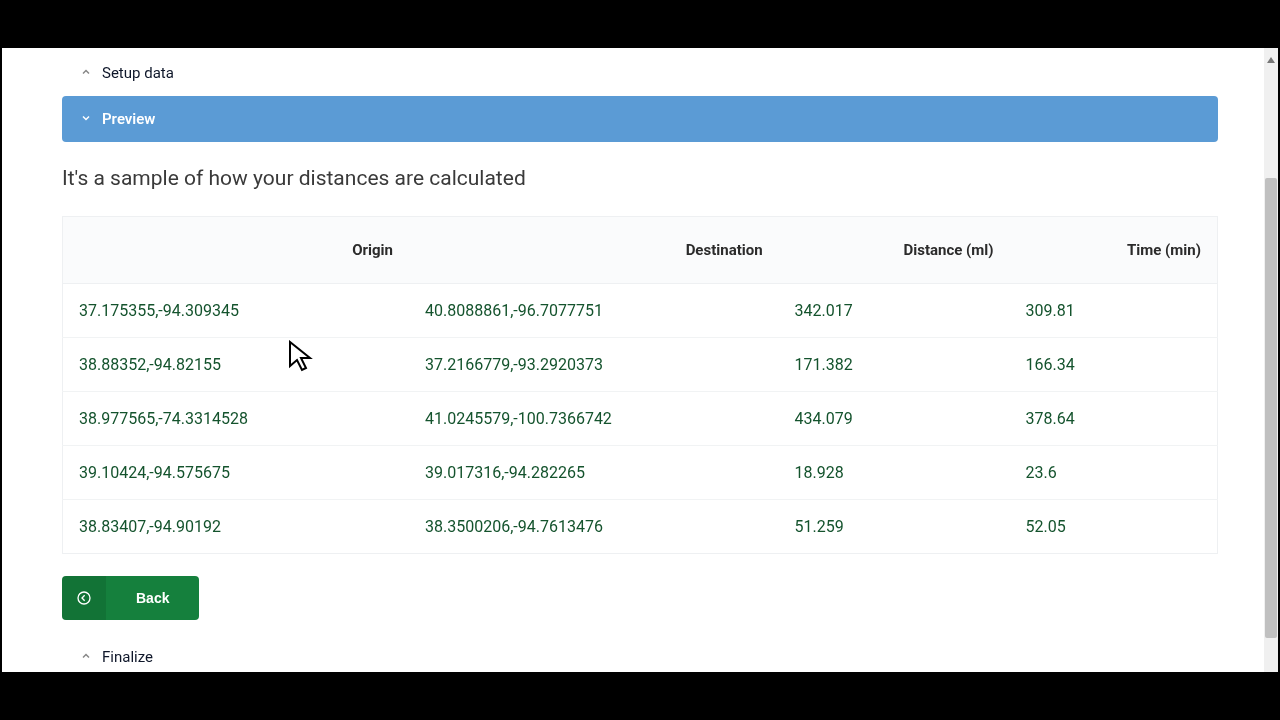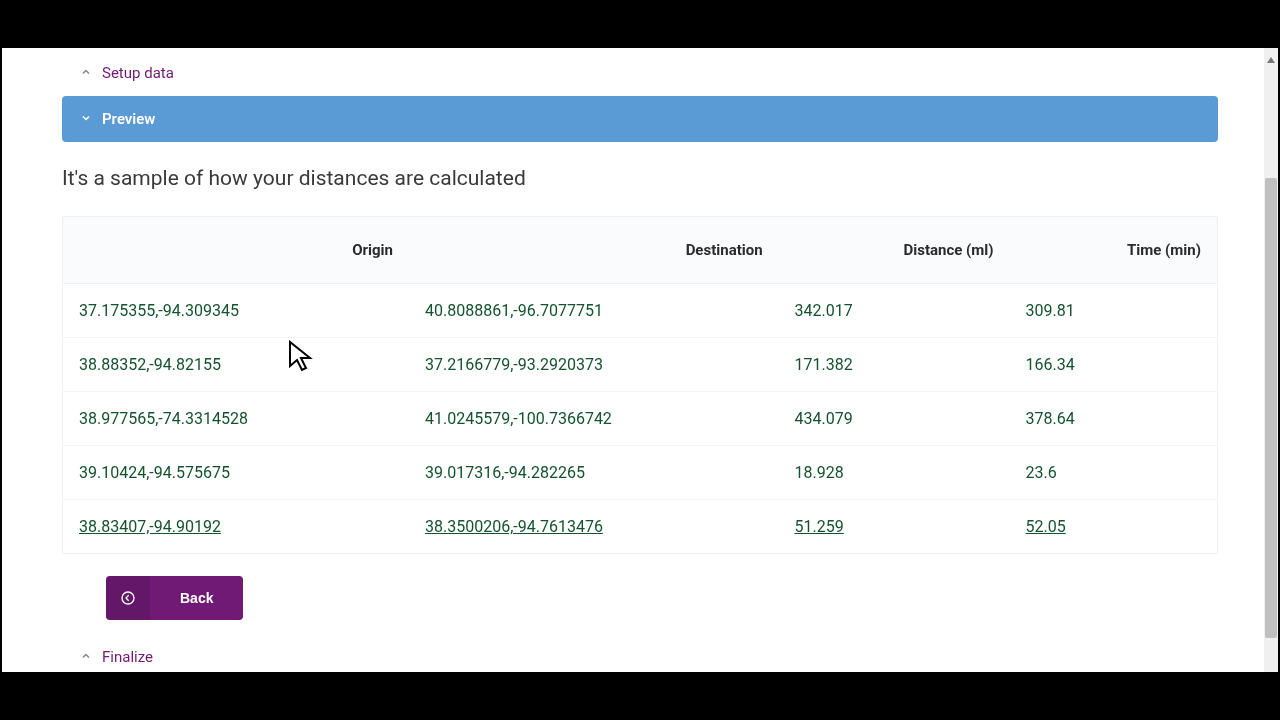--- a/index.html
+++ b/index.html
@@ -37,21 +37,21 @@
       border-radius: 2px;
     }
     .content {
       padding: 8px 60px 20px 60px;
     }
     .section-header {
       display: flex;
       align-items: center;
       padding: 8px 18px;
       cursor: pointer;
-      color: #701a75;
+      color: #0f172a;
       font-size: 15px;
       border-radius: 4px;
       margin-bottom: 6px;
     }
     .section-header.active {
       background: #5b9bd5;
       color: #fff;
       font-weight: 600;
       padding: 14px 18px;
     }
@@ -83,44 +83,42 @@
       border-bottom: 1px solid #eef0f2;
     }
     .table td {
       padding: 17px 16px;
       font-size: 16px;
       color: #14532d;
       border-bottom: 1px solid #f1f3f4;
     }
     .table tr:last-child td {
       border-bottom: none;
-      text-decoration: underline;
     }
     .col-origin { width: 30%; }
     .col-dest { width: 32%; }
     .col-dist { width: 20%; }
     .col-time { width: 18%; }
     .buttons {
       display: flex;
       gap: 30px;
       margin-bottom: 20px;
     }
     .btn {
       display: flex;
       align-items: center;
-      background: #701a75;
+      background: #15803d;
       color: #fff;
       border: none;
       border-radius: 4px;
       cursor: pointer;
       height: 44px;
       font-size: 14px;
       font-weight: 600;
       overflow: hidden;
-      margin-left: 44px;
     }
     .btn .icon-box {
       width: 44px;
       height: 44px;
       display: flex;
       align-items: center;
       justify-content: center;
       background: rgba(0,0,0,0.10);
     }
     .btn .label {

